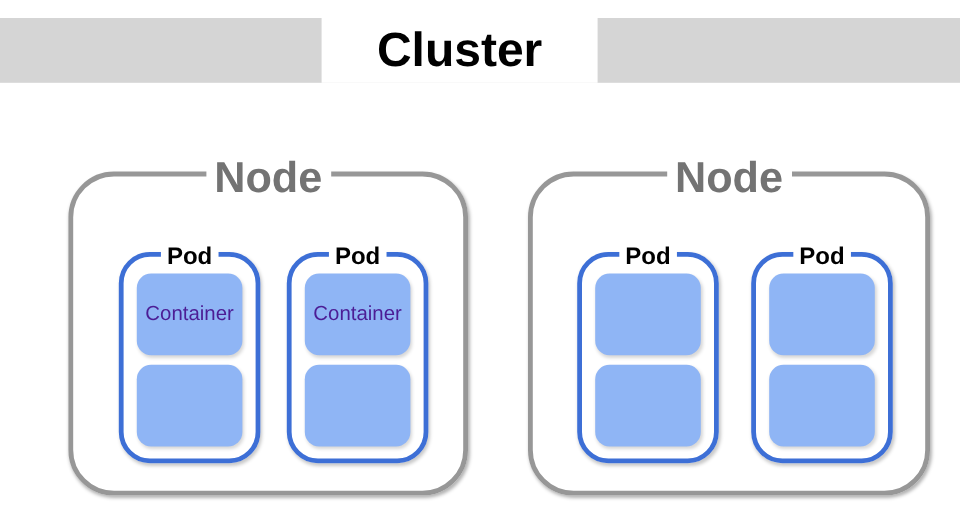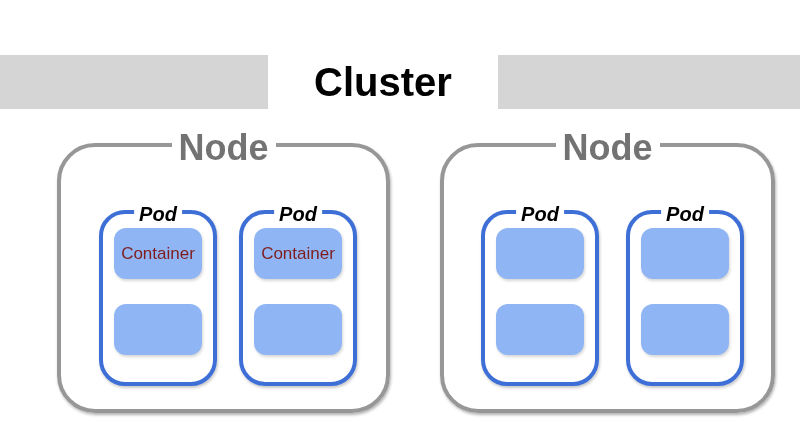--- a/index.html
+++ b/index.html
@@ -11,21 +11,20 @@
     overflow: hidden;
     font-family: "Liberation Sans", sans-serif;
   }
 
   
   .cluster-bar {
     position: absolute;
     left: 0; top: 15px;
     width: 800px; height: 54px;
     background: #d5d5d5;
-    margin-top: 40px;
   }
   .cluster-label-box {
     position: absolute;
     left: 268px; top: 0;
     width: 230px; height: 54px;
     background: #ffffff;
     display: flex; align-items: center; justify-content: center;
   }
   .cluster-title {
     font-size: 40px;
@@ -83,35 +82,34 @@
     top: -10px;
     left: 50%;
     transform: translateX(-50%);
     background: #ffffff;
     padding: 0 5px;
     font-size: 20px;
     font-weight: bold;
     line-height: 20px;
     color: #000000;
     white-space: nowrap;
-    font-style: italic;
   }
 
   
   .container-box {
     position: absolute;
     left: 11px;
     width: 88px;
-    height: 51px;
+    height: 68px;
     border-radius: 12px;
     background: #8fb5f5;
     box-shadow: 1px 2px 3px rgba(0,0,0,0.16);
     display: flex; align-items: center; justify-content: center;
     font-size: 17px;
-    color: #7f1d1d;
+    color: #4c1d95;
     white-space: nowrap;
   }
   .container-box.c1 { top: 14px; }
   .container-box.c2 { top: 90px; }
 </style>
 </head>
 <body>
 
 <div class="canvas">
 

